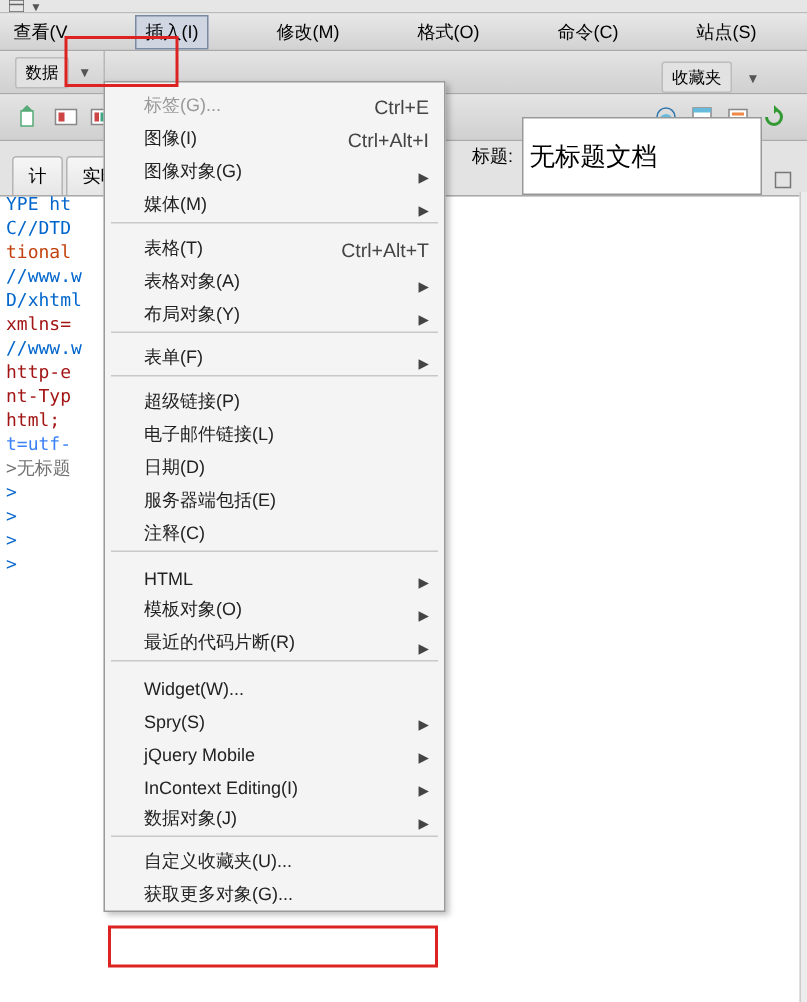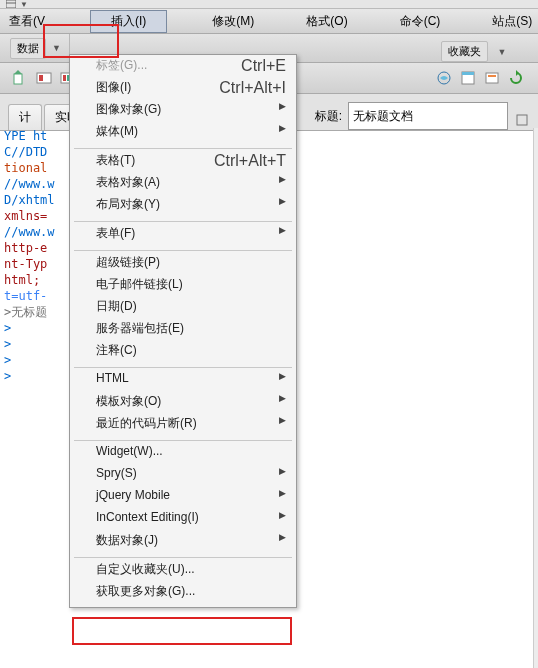--- a/index.html
+++ b/index.html
@@ -1,32 +1,32 @@
 <!DOCTYPE html>
 <html><head>
 <meta charset="utf-8">
 <style>
   html, body { margin: 0; padding: 0; font-family: "Microsoft YaHei", "Segoe UI", Tahoma, sans-serif; font-size: 12px; background: #fff; width: 538px; height: 668px; overflow: hidden; }
   .menubar { background: linear-gradient(#e8e8e8, #d2d2d2); border-bottom: 1px solid #aaa; height: 24px; display: flex; align-items: center; padding-left: 2px; position: relative; gap: 38px; }
   .menubar-item { padding: 3px 7px; cursor: default; white-space: nowrap; }
-  .menubar-item.active { background: #cfd6e2; border: 1px solid #7a8aa0; padding: 2px 20px; text-align: right; }
+  .menubar-item.active { background: #cfd6e2; border: 1px solid #7a8aa0; padding: 2px 6px; text-align: right; }
   .toolbar-row { background: linear-gradient(#e4e4e4, #d0d0d0); border-bottom: 1px solid #aaa; height: 28px; display: flex; align-items: flex-end; padding-left: 4px; }
   .toolbar-row .grp { display: flex; align-items: center; gap: 4px; padding: 0 6px; border-right: 1px solid #b8b8b8; height: 100%; }
   .icn { width: 18px; height: 18px; display: inline-flex; align-items: center; justify-content: center; border: 1px solid transparent; }
   .tb-label { padding: 2px 6px; background: #e2e2e2; border: 1px solid #bcbcbc; border-radius: 2px; font-size: 11px; }
   .tabs { display: flex; align-items: flex-end; height: 30px; padding-left: 4px; gap: 2px; }
   .tab { padding: 4px 10px; border: 1px solid #b5b5b5; border-bottom: none; border-top-left-radius: 3px; border-top-right-radius: 3px; background: linear-gradient(#f6f6f6,#e6e6e6); font-size: 12px; }
   .title-wrap { display: flex; align-items: center; gap: 6px; margin-left: 20px; }
-  .title-input { width: 150px; height: 18px; border: 1px solid #999; padding: 4px 4px; font-size: 12px; }
+  .title-input { width: 150px; height: 18px; border: 1px solid #999; padding: 16px 4px; font-size: 17px; }
 
   .code-area { position: absolute; left: 0; top: 128px; width: 52px; overflow: hidden; white-space: nowrap; font-family: monospace; font-size: 12px; line-height: 16px; color: #0066cc; padding-left: 4px; }
 
   .menu { position: absolute; left: 69px; top: 54px; width: 222px; background: #f4f4f4; border: 1px solid #9a9a9a; box-shadow: 2px 2px 4px rgba(0,0,0,0.25); padding: 2px; }
-  .menu-item { display: flex; align-items: flex-start; height: 22px; padding: 0 8px 0 24px; position: relative; font-size: 12px; color: #222; }
-  .menu-item .shortcut { margin-left: auto; color: #444; font-size: 16px; }
+  .menu-item { display: flex; align-items: flex-end; height: 22px; padding: 0 8px 0 24px; position: relative; font-size: 12px; color: #222; }
+  .menu-item .shortcut { margin-left: auto; color: #444; font-size: 13px; }
   .menu-item .arrow { margin-left: auto; color: #444; }
   .menu-item.disabled { color: #999; }
   .sep { height: 1px; background: #c8c8c8; margin: 3px 2px; }
 
   .red-box-1 { position: absolute; left: 43px; top: 24px; width: 72px; height: 30px; border: 2px solid #d22; pointer-events: none; }
   .red-box-2 { position: absolute; left: 72px; top: 617px; width: 216px; height: 24px; border: 2px solid #d22; pointer-events: none; }
 
   .top-strip { height: 8px; background: #e6e6e6; border-bottom: 1px solid #bbb; display:flex; align-items:center; padding-left:6px; gap:4px;}
 
   svg { display: block; }

